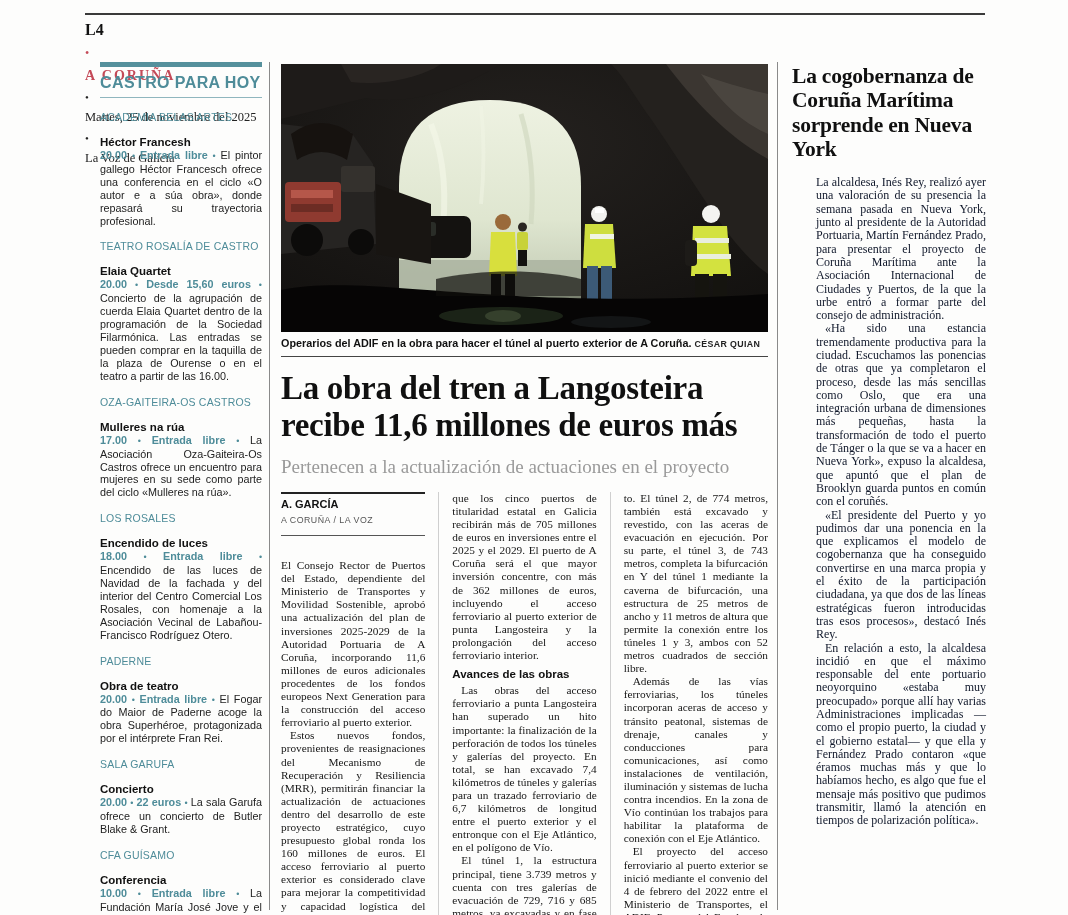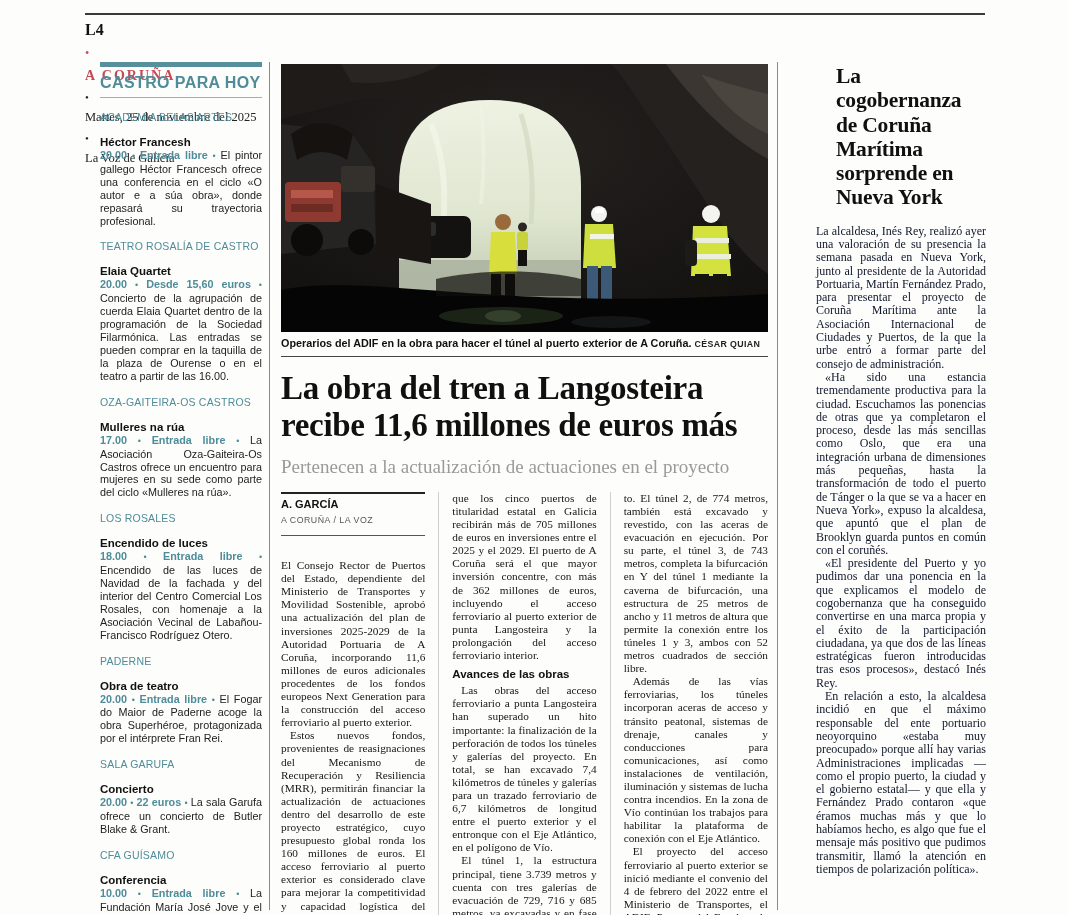--- a/index.html
+++ b/index.html
@@ -44,21 +44,21 @@
   .col p + p{text-indent:9px;}
   .byline{margin-bottom:23px;}
   .byline-rule-top{height:2px;background:#222;}
   .byline-author{font-family:"Liberation Sans",sans-serif;font-weight:bold;font-size:11px;color:#111;margin-top:4px;}
   .byline-place{font-family:"Liberation Sans",sans-serif;font-size:8.8px;color:#555;letter-spacing:.5px;margin-top:3px;}
   .byline-rule-bottom{height:1px;background:#555;margin-top:8px;}
   .inner-subhead{font-family:"Liberation Sans",sans-serif;font-weight:bold;font-size:11.5px;
                  color:#111;margin:6px 0 3px !important;text-indent:0 !important;text-align:left;}
   
   .rightcol{position:absolute;left:792px;top:64px;width:194px;}
-  .right-headline{font-size:21.5px;font-weight:bold;line-height:1.13;color:#101010;letter-spacing:-.2px;margin-left:44px;}
+  .right-headline{font-size:21.5px;font-weight:bold;line-height:1.13;color:#101010;letter-spacing:-.2px;}
   .right-body{margin-top:15px;font-size:12px;line-height:13.3px;text-align:justify;color:#0f172a;margin-left:24px;}
   .right-body p{margin:0;}
   .right-body p + p{text-indent:9px;}
 </style>
 </head>
 <body>
 
 <div class="page">
 
   <div class="top-rule"></div>

